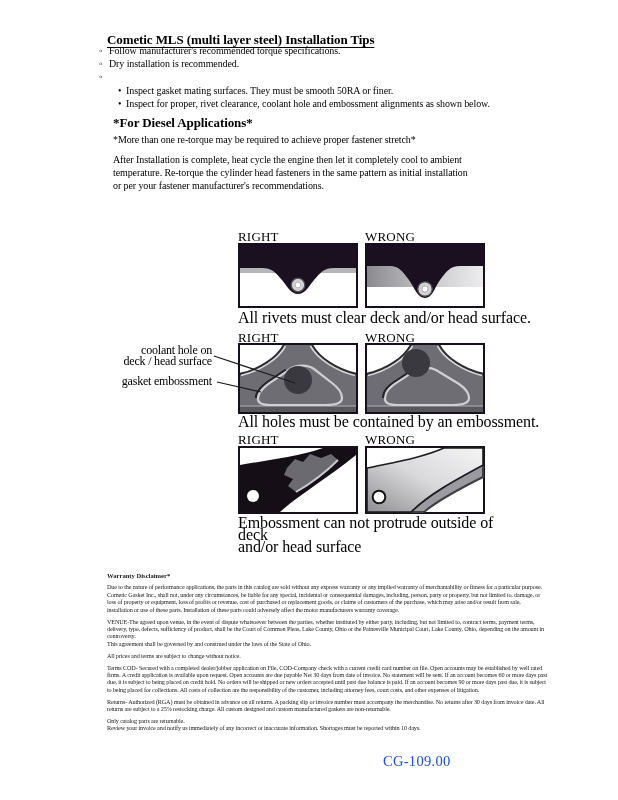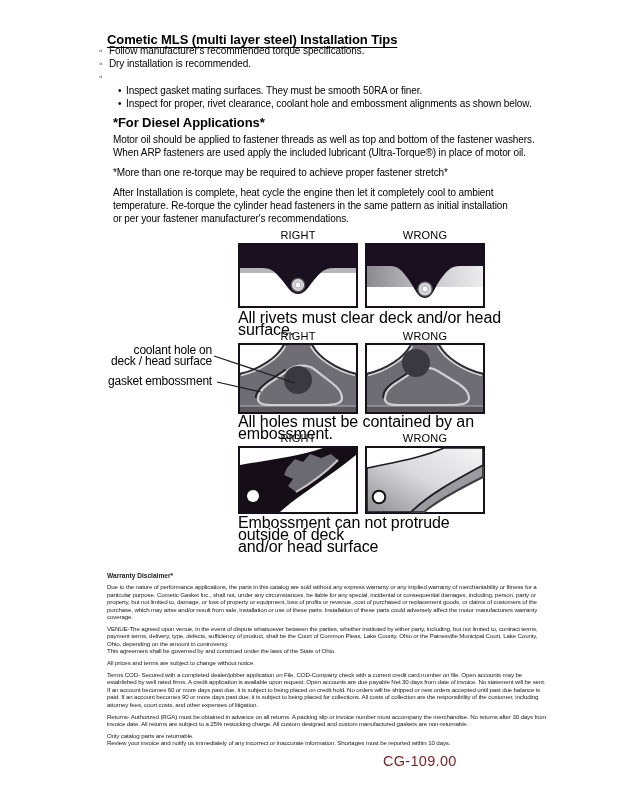--- a/index.html
+++ b/index.html
@@ -1,46 +1,46 @@
 <!DOCTYPE html>
 <html><head>
 <meta charset="utf-8">
 <style>
   html,body { margin:0; padding:0; background:#ffffff; }
   .page {
     position:relative; width:618px; height:800px; background:#ffffff;
-    font-family:Liberation Sans, sans-serif; color:#000; overflow:hidden;
+    font-family:Liberation Serif, serif; color:#000; overflow:hidden;
   }
   .abs { position:absolute; }
 
   .doc-title {
     left:107px; top:23px; font-size:13px; font-weight:bold; letter-spacing:-0.1px;
     text-decoration:underline; text-underline-offset:3px; text-decoration-thickness:1.3px;
   }
 
   .tips { left:99px; top:44px; font-size:10px; line-height:13.2px; letter-spacing:-0.1px; }
   .b-row { display:flex; }
   .b-row.sub { margin-left:19px; }
   .b-marker { width:10px; flex:0 0 10px; }
   .b-row.sub .b-marker { width:8px; flex:0 0 8px; }
 
   .diesel { left:113px; top:116px; width:500px; font-size:10px; line-height:13px; letter-spacing:-0.1px; }
   .diesel-h { font-weight:bold; font-size:13px; margin:0 0 4px 0; letter-spacing:-0.1px; }
   .diesel p { margin:0 0 7px 0; white-space:pre-line; }
 
-  .dg-label { width:120px; text-align:center; font-size:11px; letter-spacing:0.2px; }
+  .dg-label { width:120px; font-size:13px; letter-spacing:0.2px; }
   .panel svg { display:block; }
   .dg-caption { font-size:16px; line-height:12px; white-space:pre-line; letter-spacing:-0.1px; }
   .ann { text-align:right; font-size:12px; line-height:10.8px; white-space:pre-line; letter-spacing:-0.2px; }
 
   .warranty { left:107px; top:572px; width:440px; font-size:6.2px; line-height:7.4px; color:#222; }
   .w-h { font-weight:bold; font-size:6.6px; margin:0 0 4px 0; }
   .w-p { margin:0 0 4.5px 0; white-space:pre-line; letter-spacing:-0.15px; }
 
-  .page-num { left:383px; top:753px; font-size:14.5px; letter-spacing:0.3px; color:#7f1d1d; }
+  .page-num { left:383px; top:753px; font-size:14.5px; letter-spacing:0.3px; color:#1d4ed8; }
 </style>
 </head>
 <body>
 
 <div class="page">
 
   <h1 class="abs doc-title">Cometic MLS (multi layer steel) Installation Tips</h1>
 
   <div class="abs tips">
     <div class="b-row">
@@ -59,22 +59,20 @@
       <span>Inspect gasket mating surfaces.  They must be smooth 50RA or finer.</span>
     </div>
     <div class="b-row sub">
       <span class="b-marker">•</span>
       <span>Inspect for proper, rivet clearance, coolant hole and embossment alignments as shown below.</span>
     </div>
   </div>
 
   <div class="abs diesel">
     <div class="diesel-h">*For Diesel Applications*</div>
-    <p>Motor oil should be applied to fastener threads as well as top and bottom of the fastener washers.
-When ARP fasteners are used apply the included lubricant (Ultra-Torque®) in place of motor oil.</p>
     <p>*More than one re-torque may be required to achieve proper fastener stretch*</p>
     <p>After Installation is complete, heat cycle the engine then let it completely cool to ambient
 temperature. Re-torque the cylinder head fasteners in the same pattern as initial installation
 or per your fastener manufacturer's recommendations.</p>
   </div>
 
   <div class="abs dg-label" style="left:238px;top:229px">RIGHT</div>
   <div class="abs dg-label" style="left:365px;top:229px">WRONG</div>
 
   <div class="abs panel" style="left:238px;top:243px">

